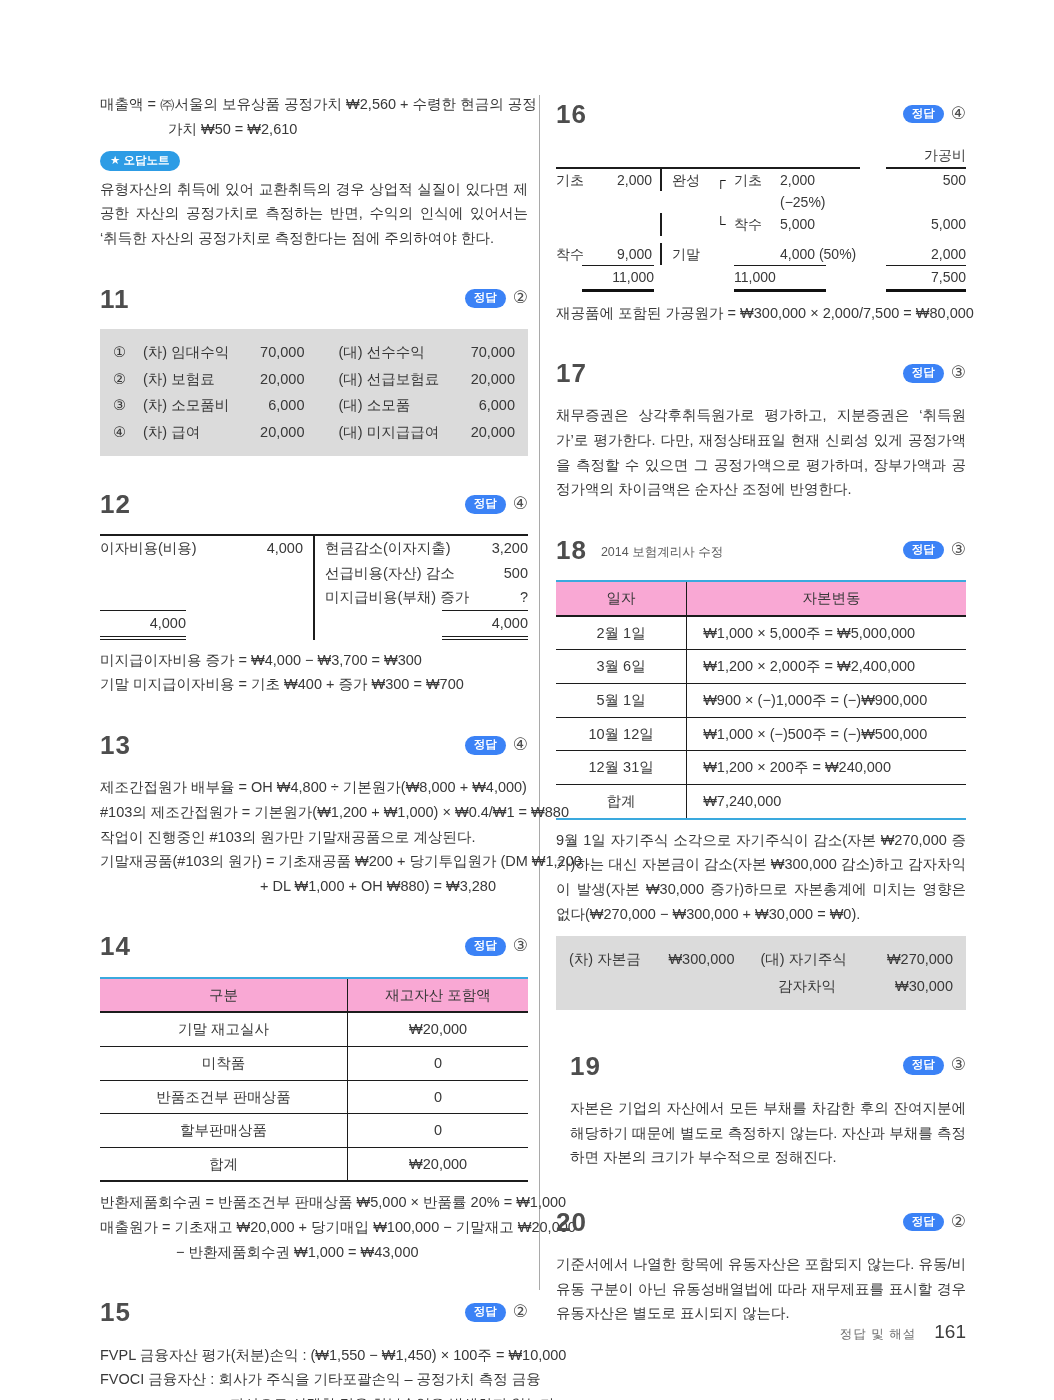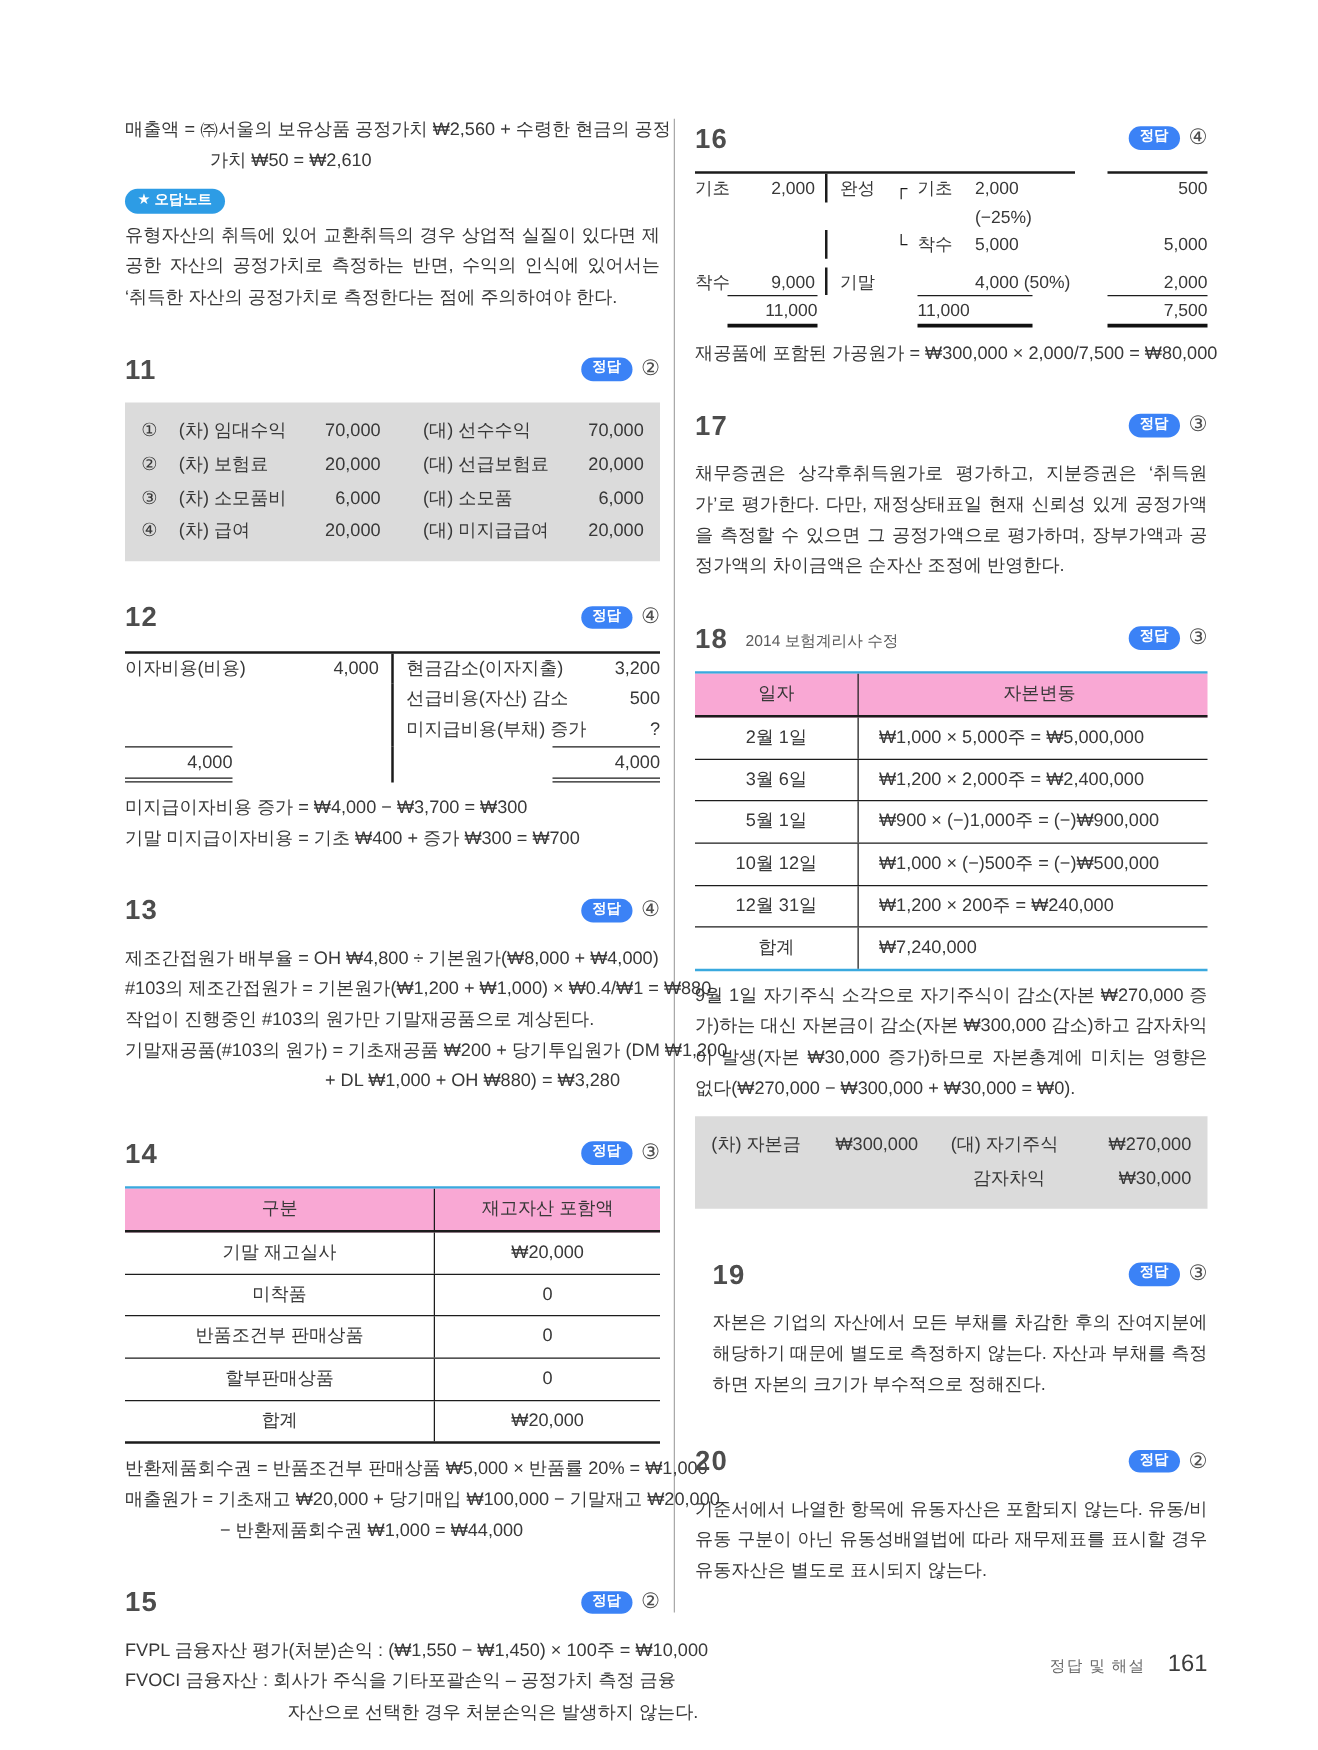--- a/index.html
+++ b/index.html
@@ -12,21 +12,21 @@
 
   .para { text-align:justify; }
   .fline { white-space:nowrap; }
   .ind-intro { padding-left:68px; }
   .ind-q13a { padding-left:138px; }
   .ind-q13b { padding-left:160px; }
   .ind-q14 { padding-left:76px; }
   .ind-q15 { padding-left:130px; }
 
   .q-header { display:flex; align-items:center; margin-bottom:8px; }
-  .q-num { font-size:22px; font-weight:bold; color:#4d4d4d; letter-spacing:1px; }
+  .q-num { font-size:26px; font-weight:bold; color:#4d4d4d; letter-spacing:1px; }
   .q-sub { font-size:12.5px; color:#5a5a5a; margin-left:14px; padding-top:6px; }
   .q-spacer { flex:1; }
   .badge { display:inline-block; background:#3b82f6; color:#ffffff; font-size:11.5px; font-weight:bold;
            border-radius:10px; padding:2px 9px 3px; line-height:1.2; }
   .circ { font-size:17px; color:#4f4f4f; margin-left:7px; }
 
   .note-badge { display:inline-block; background:#2d9ce5; color:#ffffff; font-size:11.5px; font-weight:bold;
                 border-radius:10px; padding:2px 10px 3px; line-height:1.25; margin:10px 0 6px; }
 
   
@@ -245,21 +245,21 @@
           <div class="dt-c1">할부판매상품</div>
           <div class="dt-c2">0</div>
         </div>
         <div class="dt-row last">
           <div class="dt-c1">합계</div>
           <div class="dt-c2">₩20,000</div>
         </div>
       </div>
       <div class="fline">반환제품회수권 = 반품조건부 판매상품 ₩5,000 × 반품률 20% = ₩1,000</div>
       <div class="fline">매출원가 = 기초재고 ₩20,000 + 당기매입 ₩100,000 − 기말재고 ₩20,000</div>
-      <div class="fline ind-q14">− 반환제품회수권 ₩1,000 = ₩44,000</div>
+      <div class="fline ind-q14">− 반환제품회수권 ₩1,000 = ₩43,000</div>
     </div>
 
     <div class="sec">
       <div class="q-header">
         <span class="q-num">15</span>
         <span class="q-spacer"></span>
         <span class="badge">정답</span>
         <span class="circ">②</span>
       </div>
       <div class="fline">FVPL 금융자산 평가(처분)손익 : (₩1,550 − ₩1,450) × 100주 = ₩10,000</div>
@@ -271,20 +271,25 @@
   <div class="col-right">
 
     <div class="sec">
       <div class="q-header">
         <span class="q-num">16</span>
         <span class="q-spacer"></span>
         <span class="badge">정답</span>
         <span class="circ">④</span>
       </div>
       <div class="t16">
+        <div class="t16-row">
+          <div class="t16-main"></div>
+          <div class="t16-ggap"></div>
+          <div class="t16-g">가공비</div>
+        </div>
         <div class="t16-row">
           <div class="t16-main t16-mainline"></div>
           <div class="t16-ggap"></div>
           <div class="t16-g t16-ghead" style="height:1px; border-bottom:none; border-top:2px solid #1c1c1c;"></div>
         </div>
         <div class="t16-row">
           <div class="t16-main">
             <span class="t16-a1">기초</span>
             <span class="t16-a2 t16-bdr">2,000</span>
             <span class="t16-b1">완성</span>

